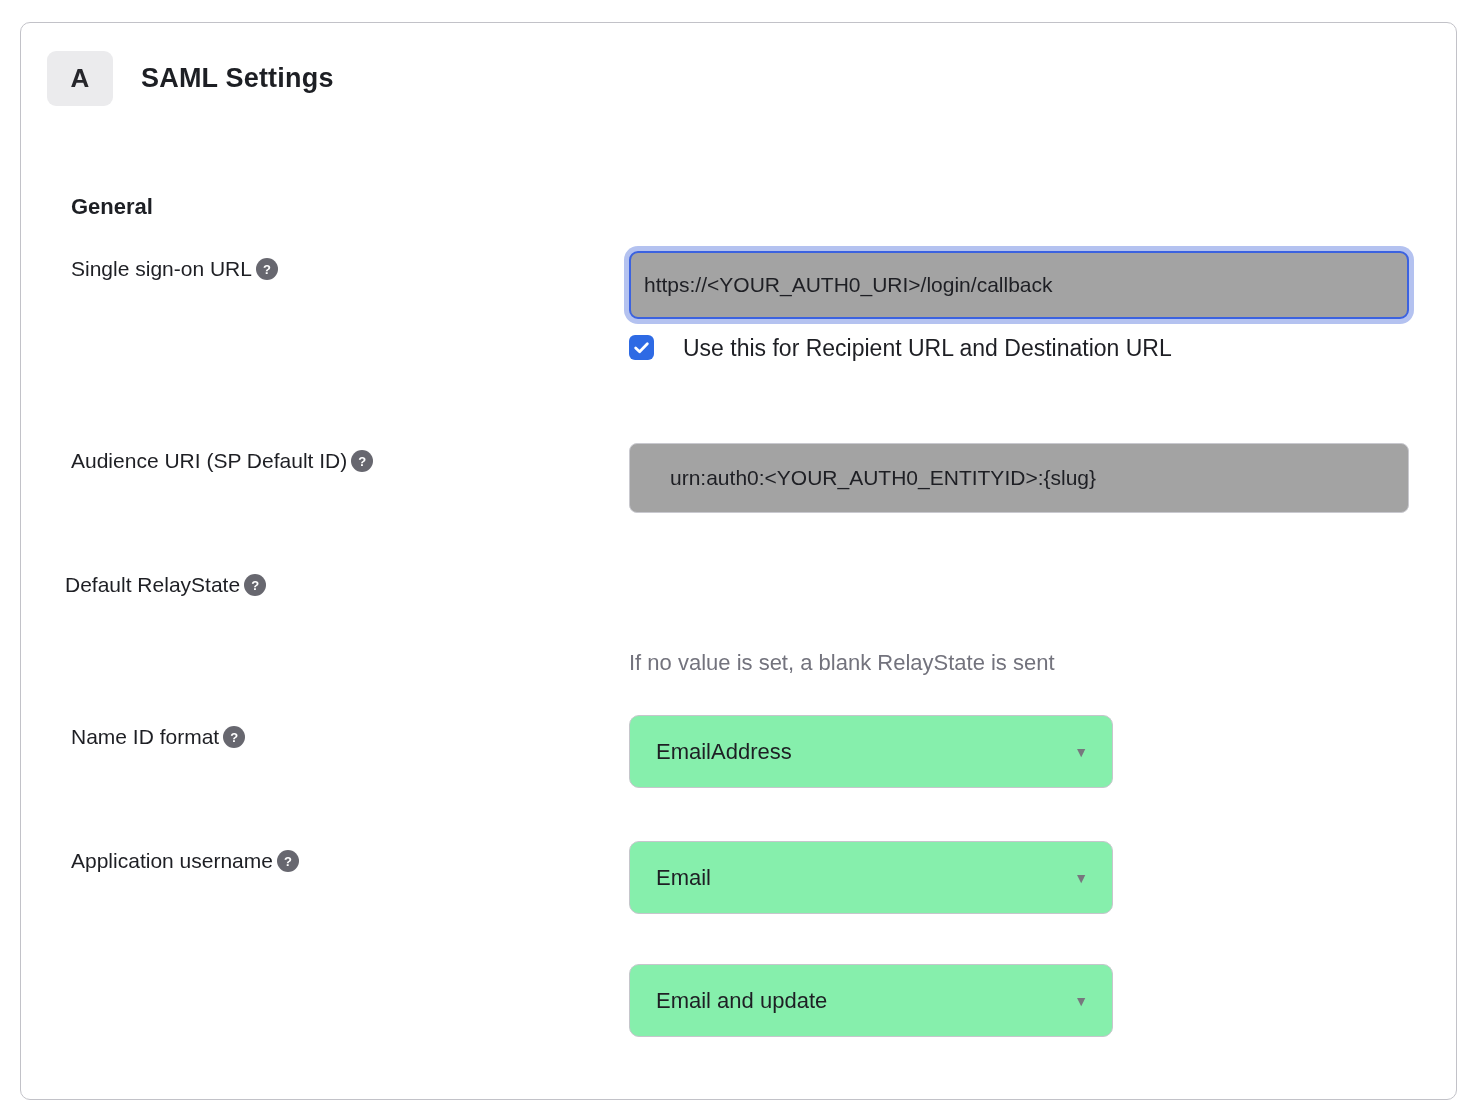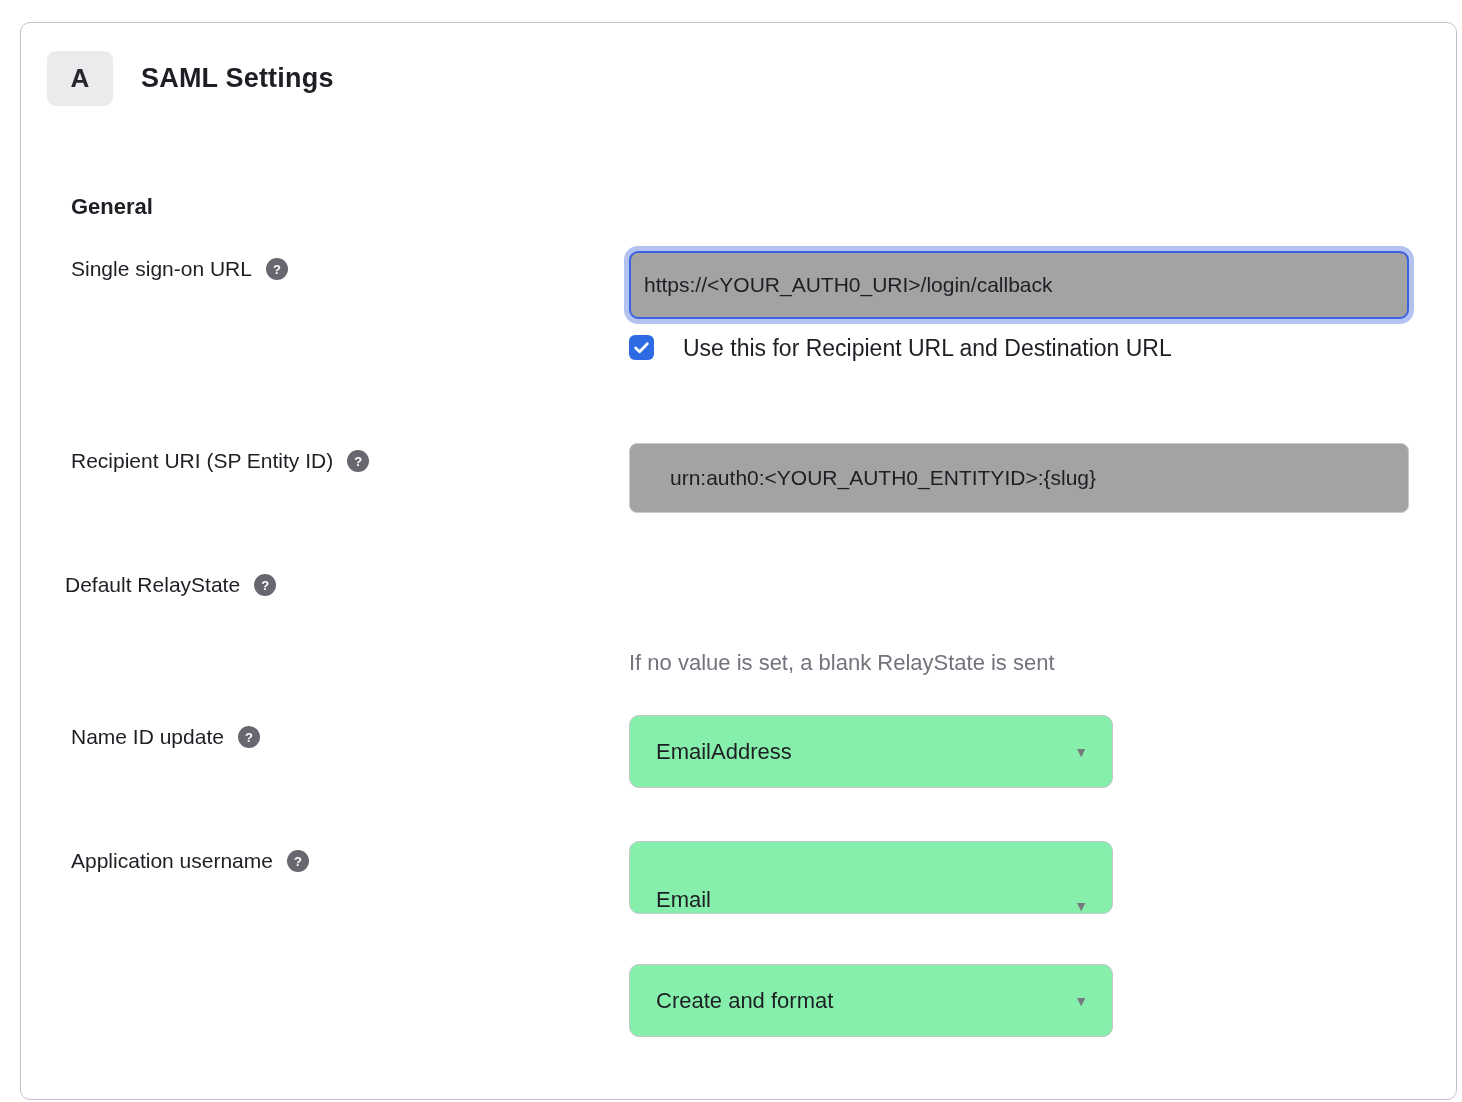--- a/index.html
+++ b/index.html
@@ -32,21 +32,21 @@
     left: 120px; top: 40px;
     font-size: 27px; font-weight: 700; color: #1d1f24;
     letter-spacing: 0.2px;
   }
   .section-title {
     left: 50px; top: 136px;
     font-size: 22px; font-weight: 700; color: #1d1f24; margin-top: 35px;
   }
 
   .field-label {
-    display: inline-flex; align-items: center; gap: 14px;
+    display: inline-flex; align-items: center; gap: 4px;
     font-size: 21px; color: #1e1f24;
   }
   .help-icon {
     width: 22px; height: 22px;
     background: #67676f;
     border-radius: 50%;
     display: inline-flex; align-items: center; justify-content: center;
     font-size: 13px; font-weight: 700; color: #ffffff;
     cursor: pointer;
   }
@@ -132,55 +132,55 @@
   <div class="abs checkbox" role="checkbox" aria-checked="true">
     <span style="display:flex;">
       <svg viewBox="0 0 16 16">
           <path d="M2.5 8.5 L6.2 12 L13.5 4.5" fill="none" stroke="#ffffff" stroke-width="2.6" stroke-linecap="round" stroke-linejoin="round"></path>
         </svg>
     </span>
   </div>
   <div class="abs checkbox-label">Use this for Recipient URL and Destination URL</div>
 
   <div class="abs field-label" style="left:50px; top:426px;">
-    <span>Recipient URI (SP Entity ID)</span>
+    <span>Audience URI (SP Default ID)</span>
     <span class="help-icon">
         <span>?</span>
       </span>
   </div>
   <input class="text-input pad-40" style="top: 420px;" type="text" value="urn:auth0:&lt;YOUR_AUTH0_ENTITYID&gt;:{slug}">
 
   <div class="abs field-label" style="left:44px; top:550px;justify-content:space-between;">
     <span>Default RelayState</span>
     <span class="help-icon">
         <span>?</span>
       </span>
   </div>
   <div class="abs helper-text" style="top:606px;">If no value is set, a blank RelayState is sent</div>
 
   <div class="abs field-label" style="left:50px; top:702px;">
-    <span>Name ID update</span>
+    <span>Name ID format</span>
     <span class="help-icon">
         <span>?</span>
       </span>
   </div>
   <div class="select-box" style="top:692px;">
     <span>EmailAddress</span>
     <span class="arrow">▼</span>
   </div>
 
   <div class="abs field-label" style="left:50px; top:826px;">
     <span>Application username</span>
     <span class="help-icon">
         <span>?</span>
       </span>
   </div>
-  <div class="select-box" style="top:818px;align-items:flex-end;">
+  <div class="select-box" style="top:818px;">
     <span>Email</span>
     <span class="arrow">▼</span>
   </div>
 
   <div class="select-box" style="top:941px;">
-    <span>Create and format</span>
+    <span>Email and update</span>
     <span class="arrow">▼</span>
   </div>
 
 </div>
 
 </body></html>

